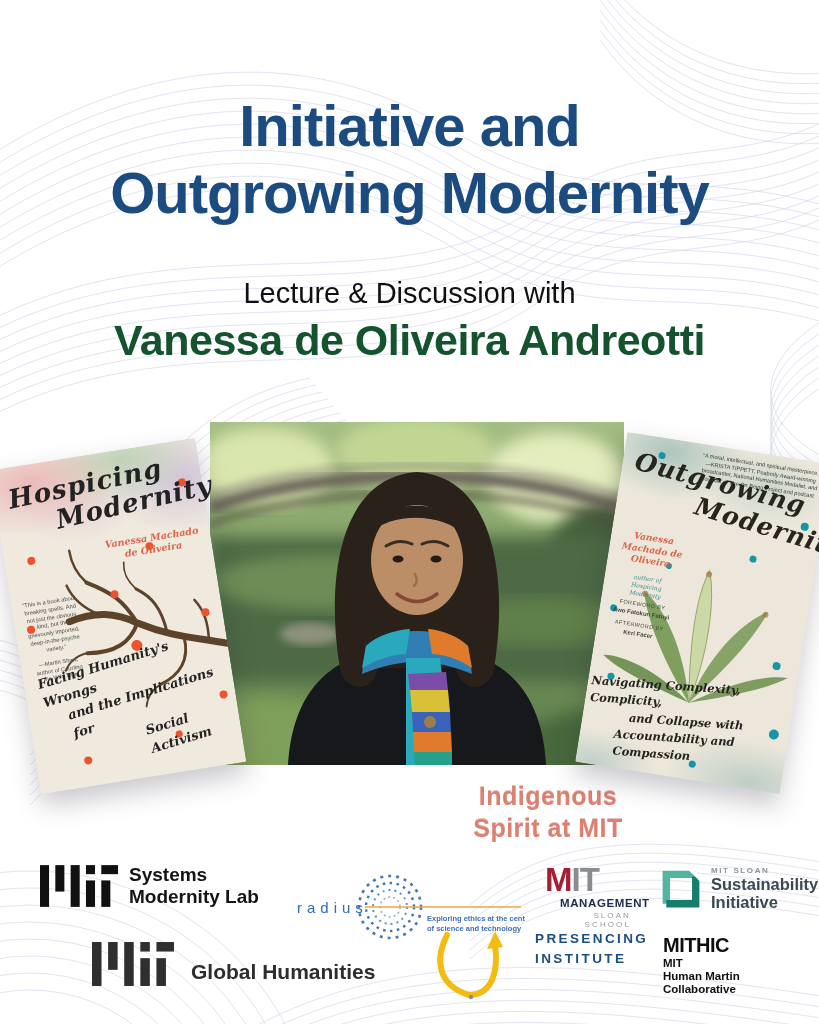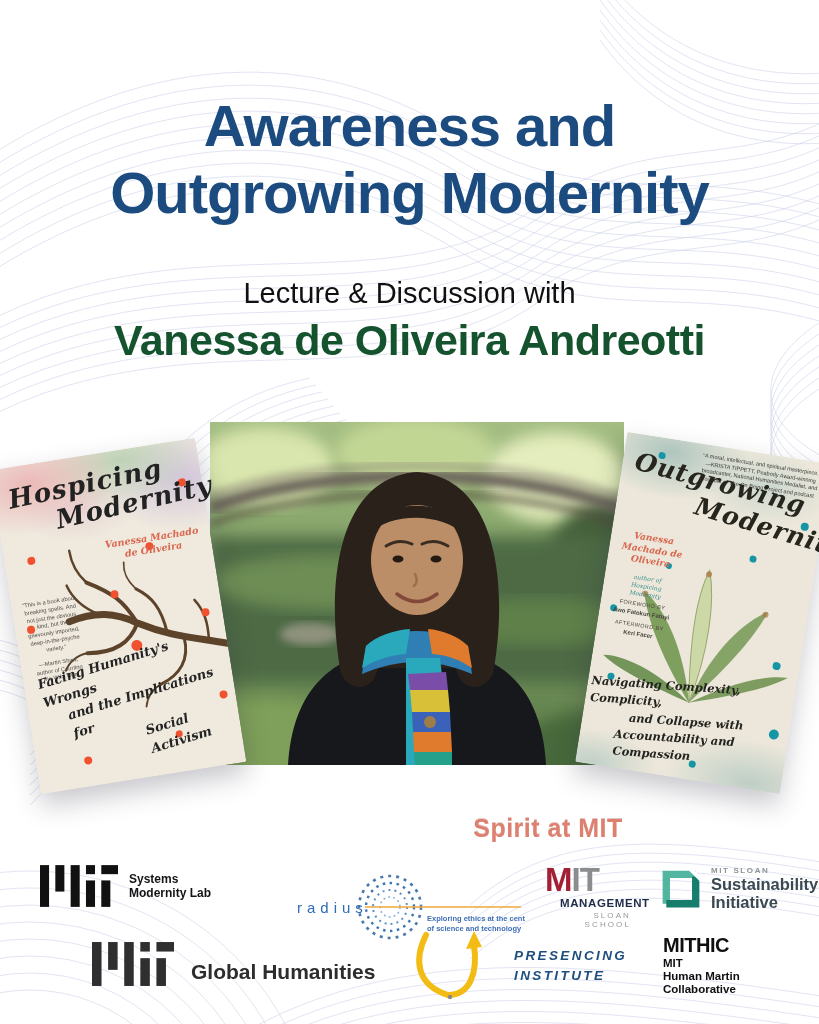--- a/index.html
+++ b/index.html
@@ -75,35 +75,35 @@
   .br-sub .s3{display:block;margin-left:28px;}
 
   
   .program{position:absolute;left:418px;top:780px;width:260px;text-align:center;z-index:2;
            font-size:25px;font-weight:800;letter-spacing:.5px;color:#dd8070;line-height:1.28;
            text-shadow:0 1px 0 rgba(255,255,255,.65), 0 -1px 0 rgba(176,84,72,.35);}
 
   
   .logo{position:absolute;z-index:2;display:flex;}
   .sal{left:40px;top:864px;align-items:center;}
-  .sal .txt{margin-left:11px;font-size:12px;font-weight:600;line-height:1.18;color:#141414;}
+  .sal .txt{margin-left:11px;font-size:19px;font-weight:600;line-height:1.18;color:#141414;}
   .gh{left:92px;top:941px;align-items:flex-end;}
   .gh .txt{margin-left:17px;font-size:21px;font-weight:600;color:#2d2d2d;padding-bottom:3px;}
   .radius{left:293px;top:873px;}
   .sloan{left:545px;top:864px;flex-direction:column;width:86px;}
   .sloan .mit{font-size:33px;font-weight:700;line-height:.95;letter-spacing:-1px;}
   .sloan .m{color:#a31f34;}
   .sloan .it{color:#8a8c8e;}
   .sloan .mgmt{font-size:11.5px;font-weight:700;letter-spacing:.6px;color:#1f2b49;margin-top:2px;margin-left:15px;}
   .sloan .school{font-size:8px;letter-spacing:2.1px;color:#97999b;margin-top:2px;text-align:right;}
   .sust{left:660px;top:866px;align-items:center;}
   .sust .txt{margin-left:9px;}
   .sust .eyebrow{font-size:8px;letter-spacing:1.6px;color:#8f9496;font-weight:600;}
   .sust .big{font-size:16.5px;font-weight:700;color:#3b4a52;line-height:1.1;}
-  .pres{left:412px;top:929px;align-items:center;font-style:italic;}
+  .pres{left:433px;top:929px;}
   .pres .txt{margin-left:6px;font-size:13.5px;font-weight:700;letter-spacing:2.4px;
              color:#1d4e7e;line-height:1.45;}
   .mithic{left:663px;top:935px;flex-direction:column;}
   .mithic .big{font-size:20px;font-weight:800;color:#0f0f0f;line-height:1;letter-spacing:-.5px;}
   .mithic .small{font-size:11.5px;font-weight:700;color:#0f0f0f;line-height:1.14;margin-top:2px;}
 </style>
 </head>
 <body>
 
 <div class="poster">
@@ -176,21 +176,21 @@
       <circle cx="30" cy="1160" r="187"></circle>
       <circle cx="30" cy="1160" r="204"></circle>
       <circle cx="30" cy="1160" r="221"></circle>
       <circle cx="30" cy="1160" r="238"></circle>
       <circle cx="30" cy="1160" r="255"></circle>
       <circle cx="30" cy="1160" r="272"></circle>
       <circle cx="30" cy="1160" r="289"></circle>
     </svg>
 
   <div class="title">
-    <span>Awareness and</span><br>
+    <span>Initiative and</span><br>
     <span>Outgrowing Modernity</span>
   </div>
   <div class="subtitle">Lecture &amp; Discussion with</div>
   <div class="speaker">Vanessa de Oliveira Andreotti</div>
 
   <div class="photo">
     <svg width="414" height="343" viewBox="0 0 414 343">
       <defs>
         <linearGradient id="gard" x1="0" y1="0" x2="0" y2="1">
           <stop offset="0" stop-color="#a3bd82"></stop>
@@ -328,21 +328,21 @@
       <span class="nm">Keri Facer</span>
     </div>
     <div class="br-sub hand">
       <span class="s1">Navigating Complexity, Complicity,</span>
       <span class="s2">and Collapse with</span>
       <span class="s3">Accountability and Compassion</span>
     </div>
   </div>
 
   <div class="program">
-    <br>
+    <span>Indigenous</span><br>
     <span>Spirit at MIT</span>
   </div>
 
   <div class="logo sal">
     <svg width="78" height="44" viewBox="0 0 112 60">
       <g fill="#111111">
         <rect x="0" y="0" width="13" height="60"></rect>
           <rect x="22" y="0" width="13" height="38"></rect>
         <rect x="44" y="0" width="13" height="60"></rect>
           <rect x="66" y="0" width="13" height="13"></rect>

